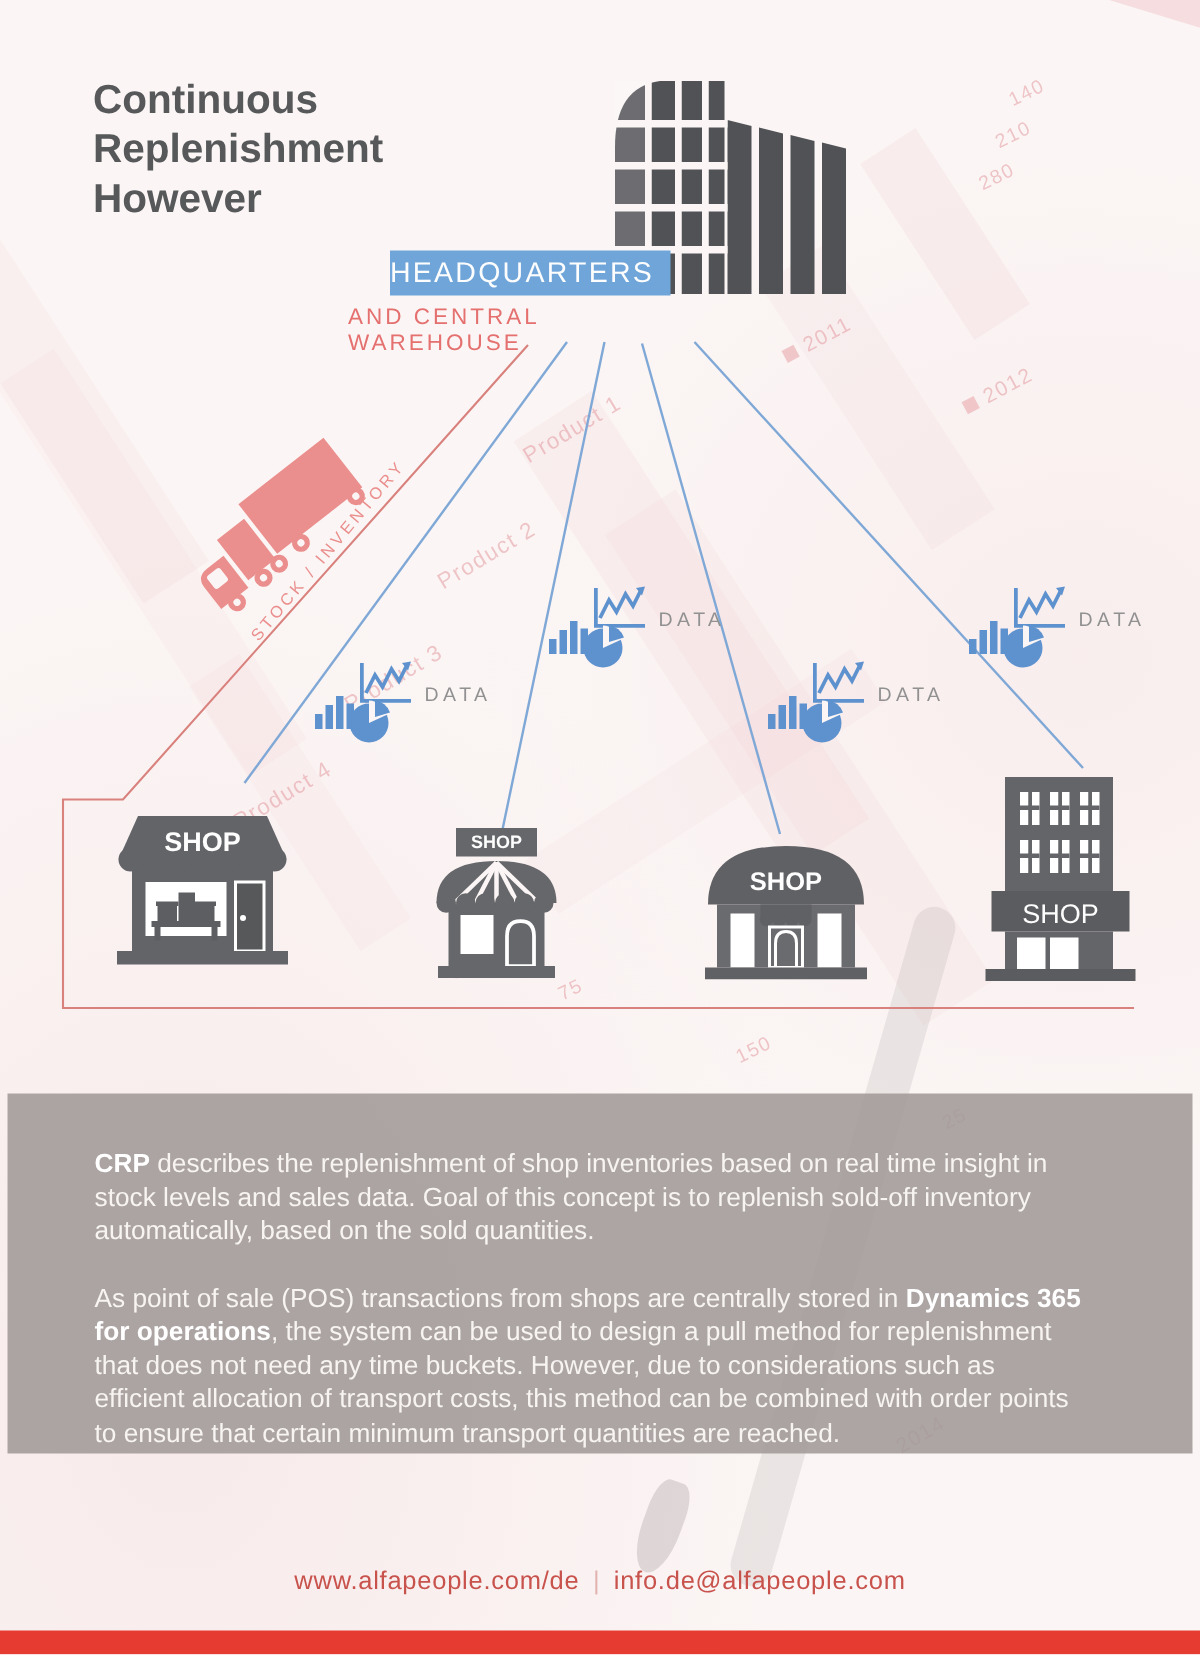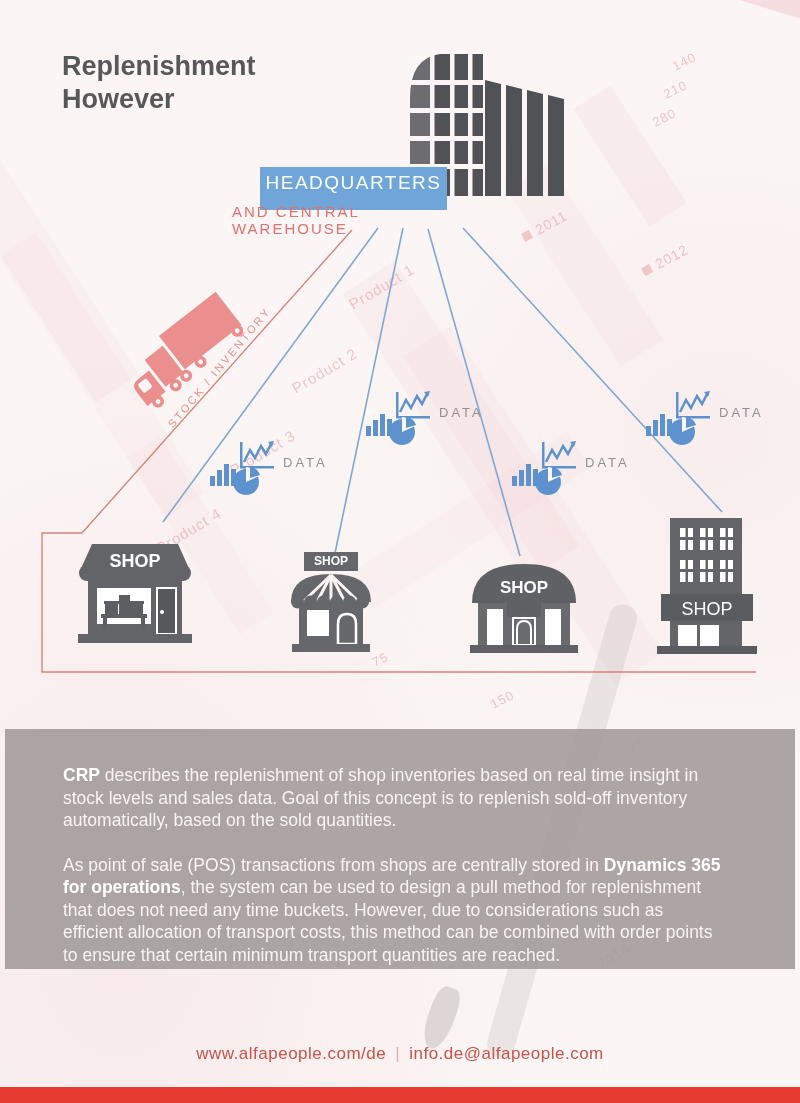--- a/index.html
+++ b/index.html
@@ -34,22 +34,22 @@
   .watermarks span:nth-of-type(10){left:300px;top:640px;transform:rotate(-26deg);}
   .watermarks span:nth-of-type(11){left:372px;top:652px;transform:rotate(-26deg);}
   .watermarks span:nth-of-type(12){left:490px;top:692px;transform:rotate(-26deg);}
   .watermarks span:nth-of-type(13){left:628px;top:738px;transform:rotate(-26deg);}
   .watermarks span:nth-of-type(14){left:596px;top:948px;transform:rotate(-30deg);font-size:14px;}
   .wm-legend::before{content:"";display:inline-block;width:9px;height:9px;background:#E8A3A8;margin-right:6px;}
   
   .title{position:absolute;left:62px;top:50px;color:#57585A;font-size:27px;font-weight:bold;line-height:33px;z-index:4;}
   
   .hq-building{position:absolute;left:388px;top:50px;width:185px;height:148px;z-index:2;}
-  .hq-label{position:absolute;left:260px;top:167px;width:187px;height:43px;background:#6FA5D9;
-            color:#FDFDFE;font-size:19px;letter-spacing:1.5px;text-align:center;line-height:31px;z-index:3;}
+  .hq-label{position:absolute;left:260px;top:167px;width:187px;height:30px;background:#6FA5D9;
+            color:#FDFDFE;font-size:19px;letter-spacing:1.5px;text-align:left;line-height:31px;z-index:3;}
   .hq-sub{position:absolute;left:232px;top:203px;width:242px;text-align:left;color:#E4706F;
           font-size:15px;letter-spacing:2px;z-index:3;}
   
   .lines{position:absolute;left:0;top:220px;width:800px;height:460px;z-index:1;}
   
   .truck{position:absolute;left:118px;top:316px;width:134px;height:68px;transform:rotate(-38deg);z-index:2;}
   .truck-label{position:absolute;left:170px;top:420px;color:#EA8F8D;font-size:11px;letter-spacing:2.5px;
                white-space:nowrap;transform:rotate(-50deg);transform-origin:0 50%;z-index:2;}
   
   .data-group{position:absolute;display:flex;align-items:center;z-index:2;}
@@ -106,20 +106,21 @@
     <span>Product 3</span>
     <span>Product 4</span>
     <span>0</span>
     <span>75</span>
     <span>150</span>
     <span>25</span>
     <span>2014</span>
   </div>
 
   <div class="title">
+    <div>Continuous</div>
     <div>Replenishment</div>
     <div>However</div>
   </div>
 
   <svg class="hq-building" viewBox="0 0 185 148">
     <polygon points="97,30 113,34 113,146 97,146" fill="#515256"></polygon>
     <polygon points="118,35 134,39 134,146 118,146" fill="#515256"></polygon>
     <polygon points="139,40 155,44 155,146 139,146" fill="#515256"></polygon>
     <polygon points="160,45 176,49 176,146 160,146" fill="#515256"></polygon>
     <path d="M52,4 L95,4 L95,146 L22,146 L22,48 Q22,8 52,4 Z" fill="#515256"></path>

